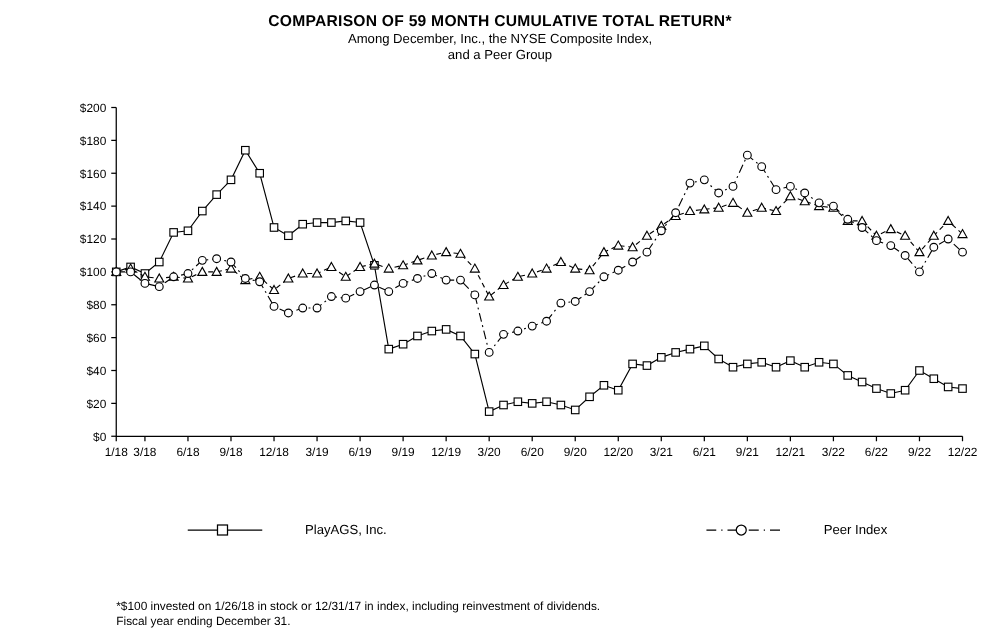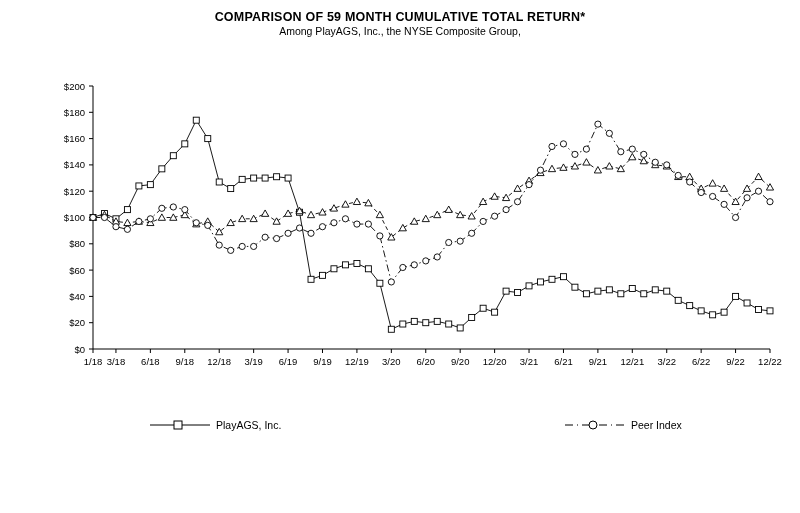--- a/index.html
+++ b/index.html
@@ -53,20 +53,21 @@
     height: 24px;
   }
   .legend-item {
     position: absolute;
     font-size: 10.5px;
     white-space: nowrap;
   }
   .legend-label {
     display: inline-block;
     vertical-align: middle;
+    margin-left: 28px;
   }
   .legend-mark {
     display: inline-block;
     vertical-align: middle;
     width: 60px;
     height: 12px;
     margin-right: 6px;
   }
   .footnote {
     position: absolute;
@@ -79,21 +80,22 @@
     font-family: "Liberation Sans", sans-serif;
   }
 </style>
 </head>
 <body>
 
 <div id="stage">
 
   <div class="title-block">
     <div class="main-title">COMPARISON OF 59 MONTH CUMULATIVE TOTAL RETURN*</div>
-    <div class="sub-title">Among PlayAGS, Inc., the NYSE Composite Group,</div>
+    <div class="sub-title">Among December, Inc., the NYSE Composite Index,</div>
+    <div class="sub-title">and a Peer Group</div>
   </div>
 
   <svg class="chart-area" id="chart-svg" width="800" height="513" viewBox="0 0 800 513">
     <g id="plot-group">
         <path d="M 93 86 L 93 349 L 770 349" fill="none" stroke="#000" stroke-width="1"></path>
         <line x1="89" y1="349" x2="93" y2="349" stroke="#000" stroke-width="1"></line>
         <text x="85" y="352.5" text-anchor="end" font-size="9.5">$0</text>
         <line x1="89" y1="322.7" x2="93" y2="322.7" stroke="#000" stroke-width="1"></line>
         <text x="85" y="326.2" text-anchor="end" font-size="9.5">$20</text>
         <line x1="89" y1="296.4" x2="93" y2="296.4" stroke="#000" stroke-width="1"></line>
@@ -360,14 +362,18 @@
     <div class="legend-item" style="left:565px; top:0;">
       <span class="legend-mark">
         <svg width="60" height="12" viewBox="0 0 60 12">
           <line x1="0" y1="6" x2="60" y2="6" stroke="#000" stroke-width="1" stroke-dasharray="8,4,1,4"></line>
           <circle cx="28" cy="6" r="4" fill="#fff" stroke="#000" stroke-width="1"></circle>
         </svg>
       </span><span class="legend-label">Peer Index</span>
     </div>
   </div>
 
+  <div class="footnote">
+    <div>*$100 invested on 1/26/18 in stock or 12/31/17 in index, including reinvestment of dividends.</div>
+    <div>Fiscal year ending December 31.</div>
+  </div>
 
 </div>
 
 </body></html>

